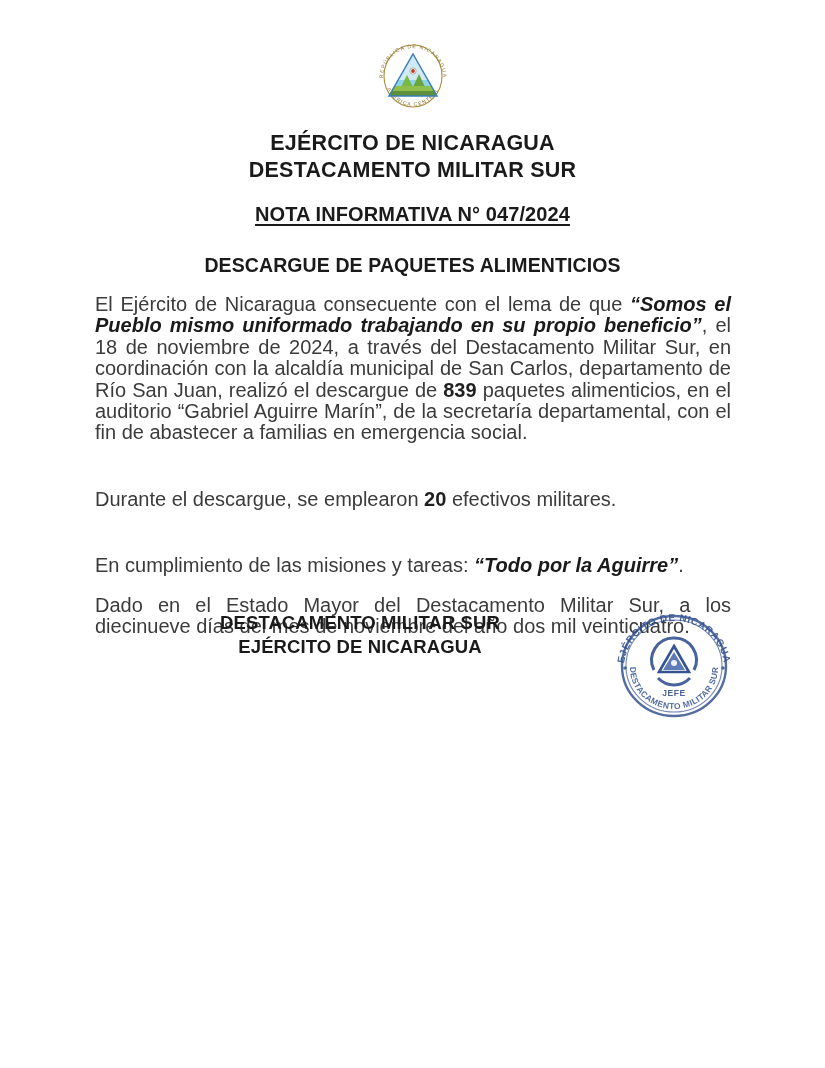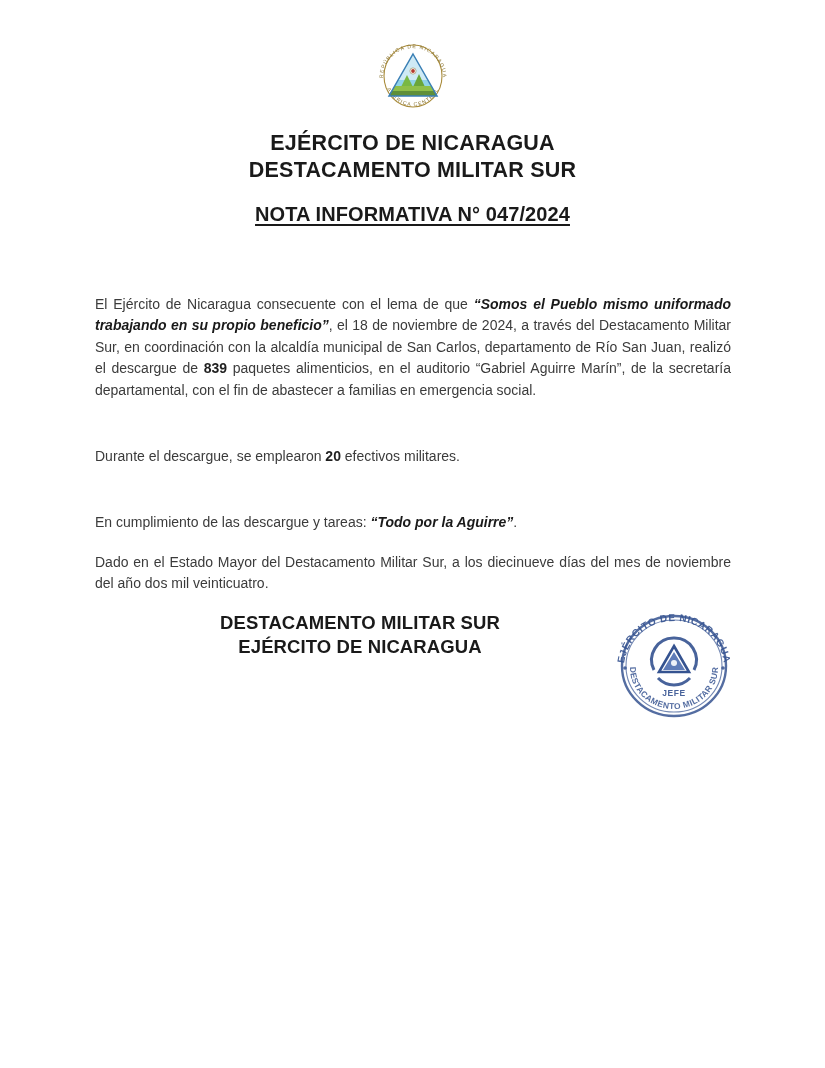--- a/index.html
+++ b/index.html
@@ -88,21 +88,21 @@
 
   
   .body-block {
     position: absolute;
     top: 294px;
     left: 95px;
     width: 636px;
   }
   .para {
     text-align: justify;
-    font-size: 14px;
+    font-size: 20px;
     line-height: 21.4px;
     color: #3b3b3b;
     margin: 0 0 18px 0;
     hyphens: none;
   }
   .para:last-child { margin-bottom: 16px; }
   .para b { color: #1f1f1f; font-weight: bold; }
   .para .bi {
     font-weight: bold;
     font-style: italic;
@@ -189,33 +189,36 @@
 
   <div class="head-block">
     <div class="head-line">EJÉRCITO DE NICARAGUA</div>
     <div class="head-line">DESTACAMENTO MILITAR SUR</div>
   </div>
 
   <div class="nota-wrap">
     <span class="nota">NOTA INFORMATIVA N° 047/2024</span>
   </div>
 
+  <div class="subject-wrap">
+    <span class="subject">DESCARGUE DE PAQUETES ALIMENTICIOS</span>
+  </div>
 
   <div class="body-block">
 
     <p class="para p-gap-1">
       <span>El Ejército de Nicaragua consecuente con el lema de que </span><span class="bi">“Somos el Pueblo mismo uniformado trabajando en su propio beneficio”</span><span>, el 18 de noviembre de 2024, a través del Destacamento Militar Sur, en coordinación con la alcaldía municipal de San Carlos, departamento de Río San Juan, realizó el descargue de </span><b>839</b><span> paquetes alimenticios, en el auditorio “Gabriel Aguirre Marín”, de la secretaría departamental, con el fin de abastecer a familias en emergencia social.</span>
     </p>
 
     <p class="para p-gap-2">
       <span>Durante el descargue, se emplearon </span><b>20</b><span> efectivos militares.</span>
     </p>
 
     <p class="para p-gap-2">
-      <span>En cumplimiento de las descargue y tareas: </span><span class="bi">“Todo por la Aguirre”</span><span>.</span>
+      <span>En cumplimiento de las misiones y tareas: </span><span class="bi">“Todo por la Aguirre”</span><span>.</span>
     </p>
 
 
     <p class="para">Dado en el Estado Mayor del Destacamento Militar Sur, a los diecinueve días del mes de noviembre del año dos mil veinticuatro.</p>
   </div>
 
   <div class="sign-block">
     <div class="sign-line">DESTACAMENTO MILITAR SUR</div>
     <div class="sign-line">EJÉRCITO DE NICARAGUA</div>
   </div>

